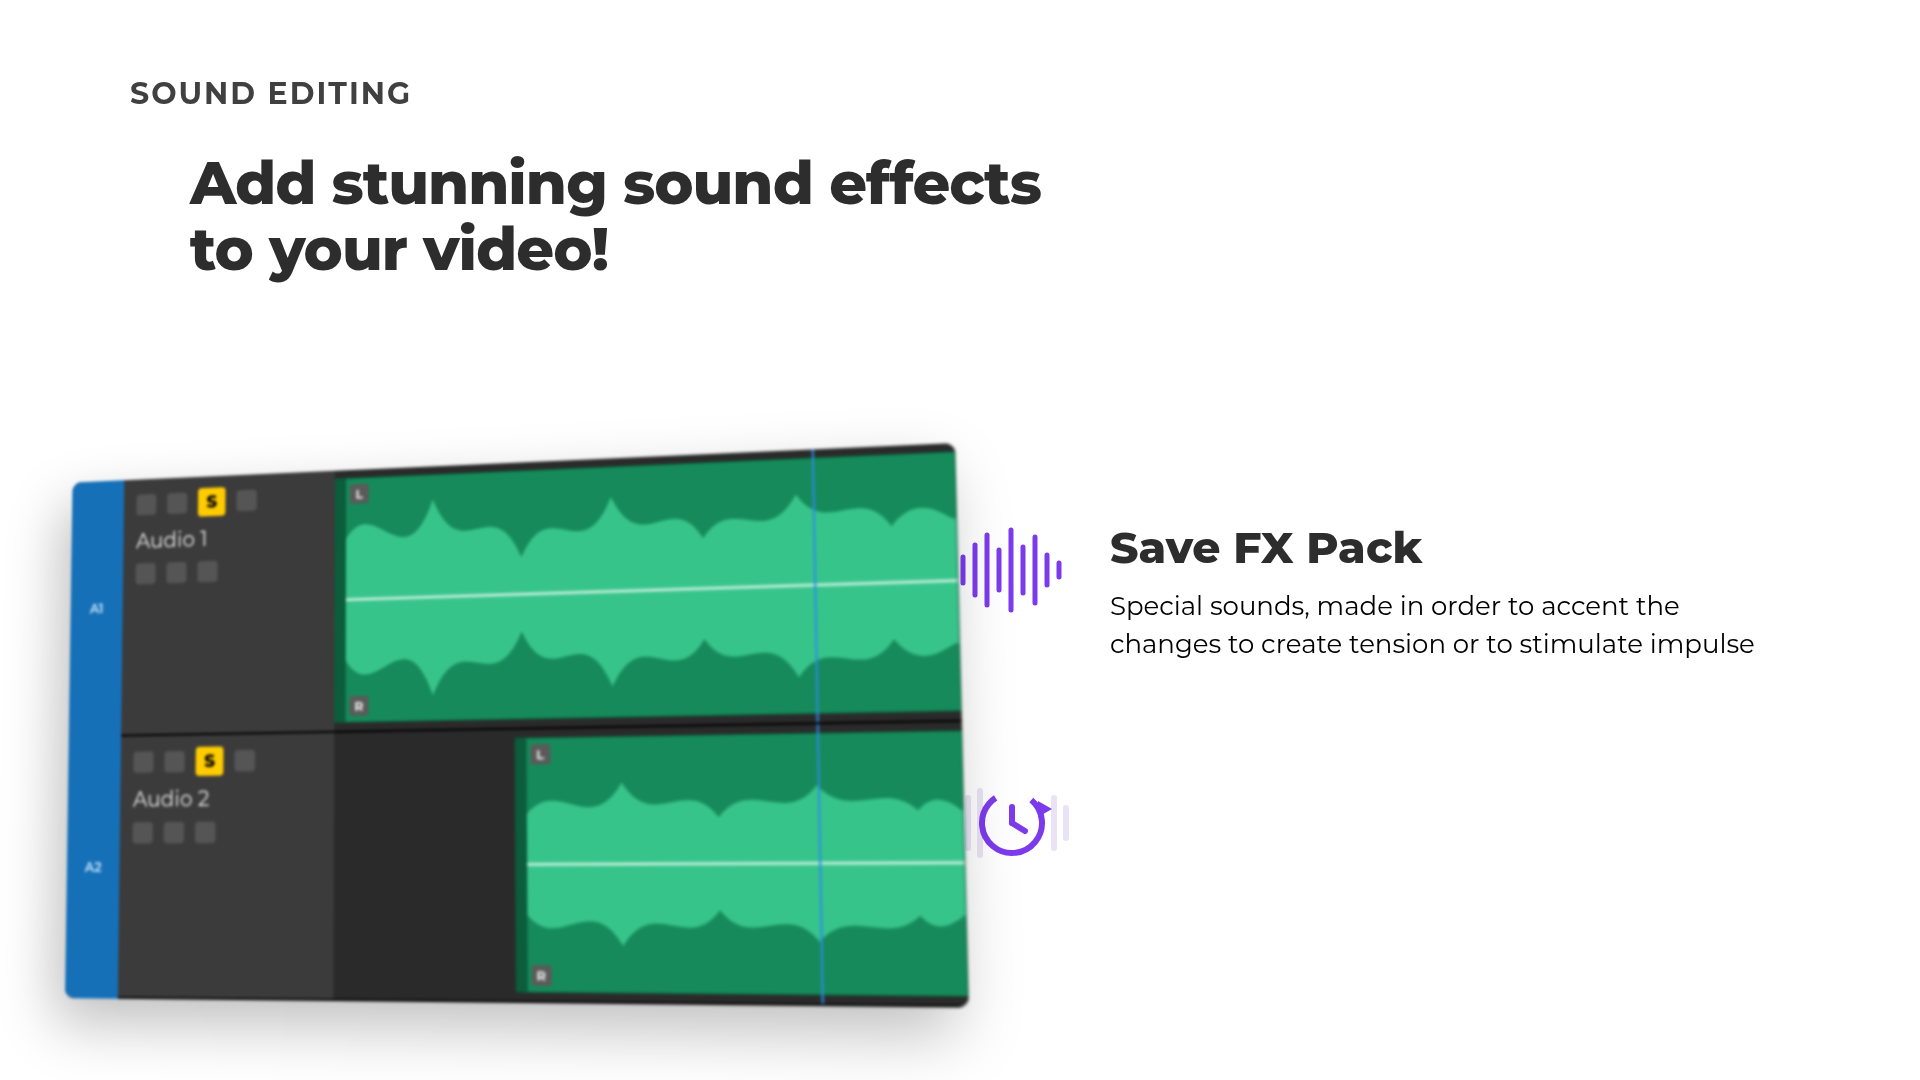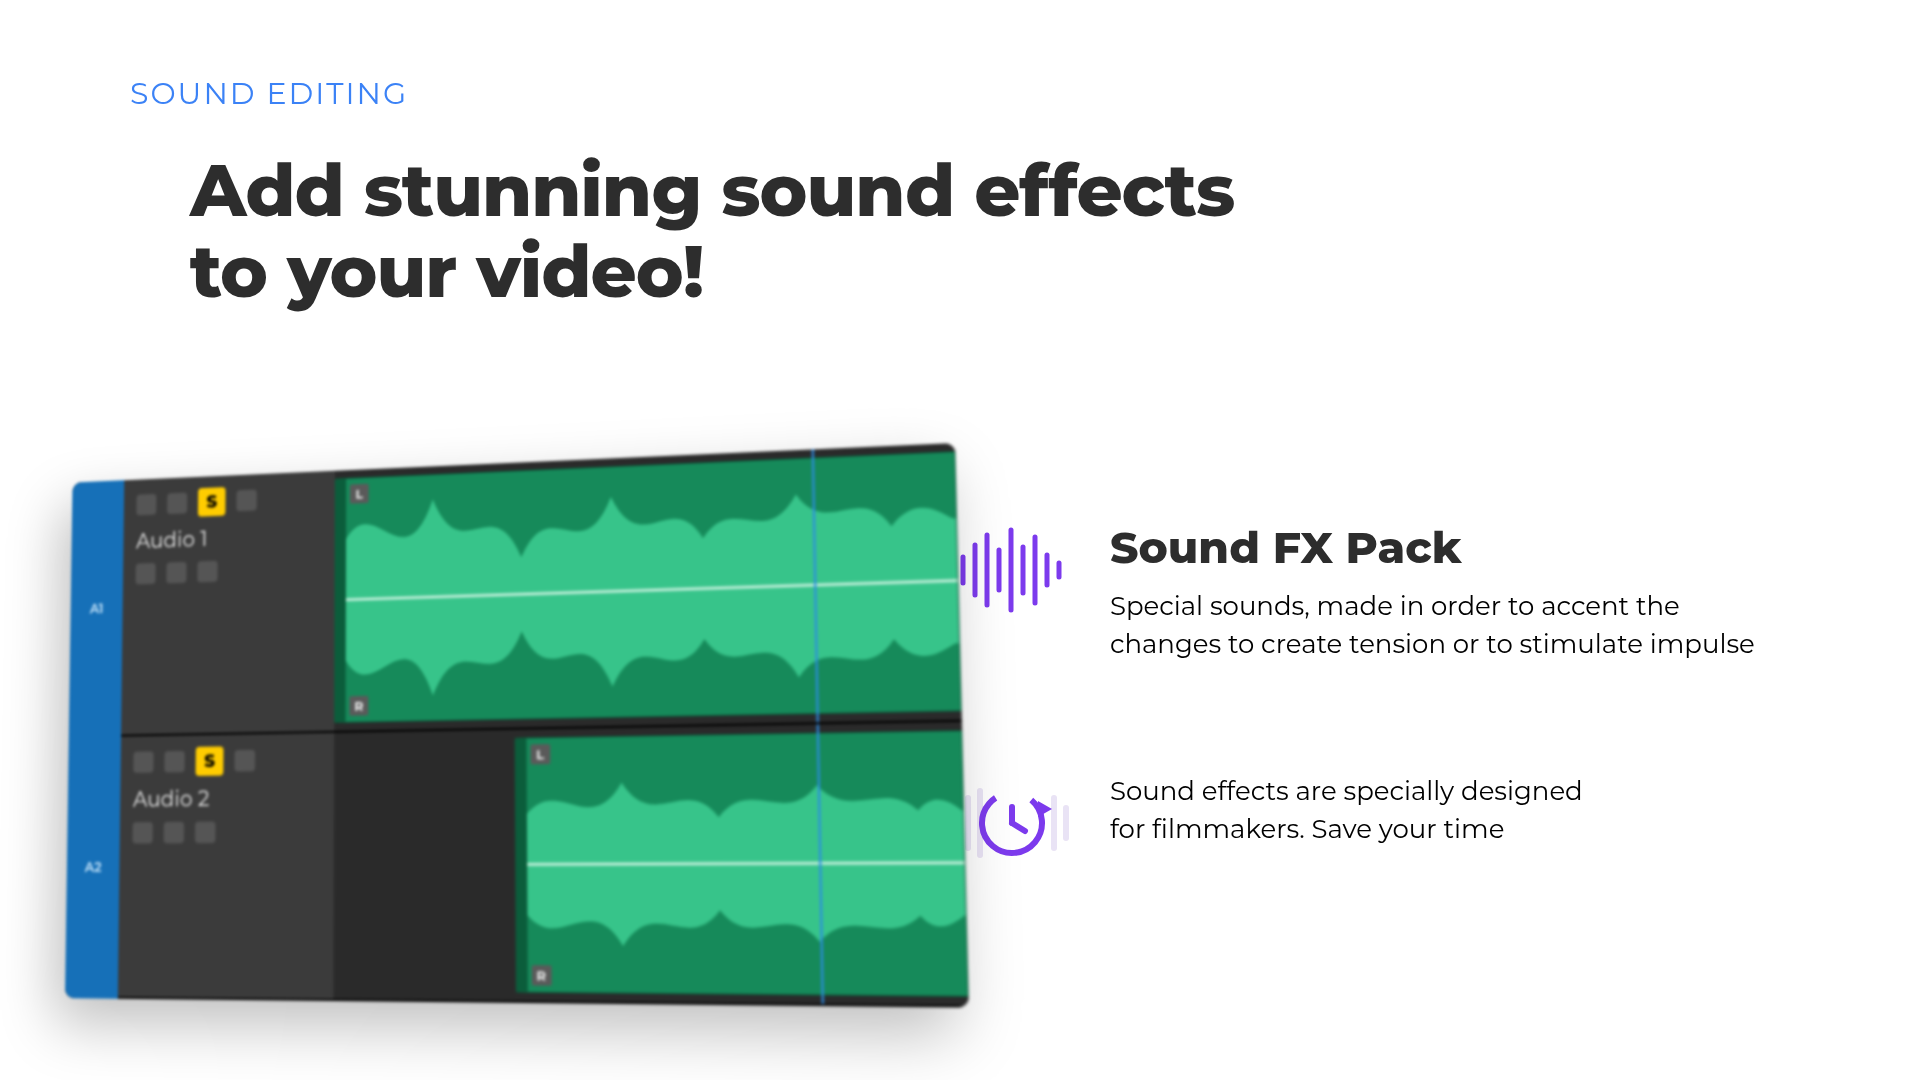--- a/index.html
+++ b/index.html
@@ -8,32 +8,32 @@
     height: 1080px;
     background: #ffffff;
     font-family: 'Montserrat', 'Segoe UI', Arial, sans-serif;
     overflow: hidden;
     position: relative;
   }
   .eyebrow {
     position: absolute;
     top: 75px;
     left: 130px;
-    color: #3b82f6;
-    font-weight: 400;
+    color: #404040;
+    font-weight: 700;
     font-size: 30px;
     letter-spacing: 2px;
   }
   .headline {
     position: absolute;
     top: 150px;
     left: 190px;
     color: #2d2d2d;
     font-weight: 800;
-    font-size: 72px;
+    font-size: 59px;
     line-height: 1.12;
     letter-spacing: -1px;
   }
 
   
   .features {
     position: absolute;
     top: 520px;
     left: 950px;
     width: 940px;
@@ -178,21 +178,21 @@
           <line x1="44" y1="25" x2="44" y2="65"></line>
           <line x1="56" y1="5" x2="56" y2="85"></line>
           <line x1="68" y1="22" x2="68" y2="68"></line>
           <line x1="80" y1="12" x2="80" y2="78"></line>
           <line x1="92" y1="30" x2="92" y2="60"></line>
           <line x1="104" y1="38" x2="104" y2="52"></line>
         </g>
       </svg>
     </div>
     <div>
-      <div class="feature-title">Sound FX Pack</div>
+      <div class="feature-title">Save FX Pack</div>
       <div class="feature-desc">Special sounds, made in order to accent the
 changes to create tension or to stimulate impulse</div>
     </div>
   </div>
 
   <div class="feature">
     <div class="feature-icon">
       <svg width="120" height="100" viewBox="0 0 120 100">
         <g stroke="#e9e3f5" stroke-width="6" stroke-linecap="round">
           <line x1="6" y1="35" x2="6" y2="65"></line>
@@ -203,22 +203,20 @@
         </g>
         <g transform="translate(62,50)">
           <circle r="30" fill="none" stroke="#7c3aed" stroke-width="6" stroke-dasharray="150 40" transform="rotate(-50)"></circle>
           <polygon points="26,-22 40,-14 26,-6" fill="#7c3aed"></polygon>
           <line x1="0" y1="0" x2="0" y2="-16" stroke="#7c3aed" stroke-width="6" stroke-linecap="round"></line>
           <line x1="0" y1="0" x2="13" y2="8" stroke="#7c3aed" stroke-width="6" stroke-linecap="round"></line>
         </g>
       </svg>
     </div>
     <div>
-      <div class="feature-desc">Sound effects are specially designed
-for filmmakers. Save your time</div>
     </div>
   </div>
 </div>
 
 <div class="shot-wrap">
   <div class="shot">
     <div class="shot-left">
       <div>A1</div>
       <div>A2</div>
     </div>

